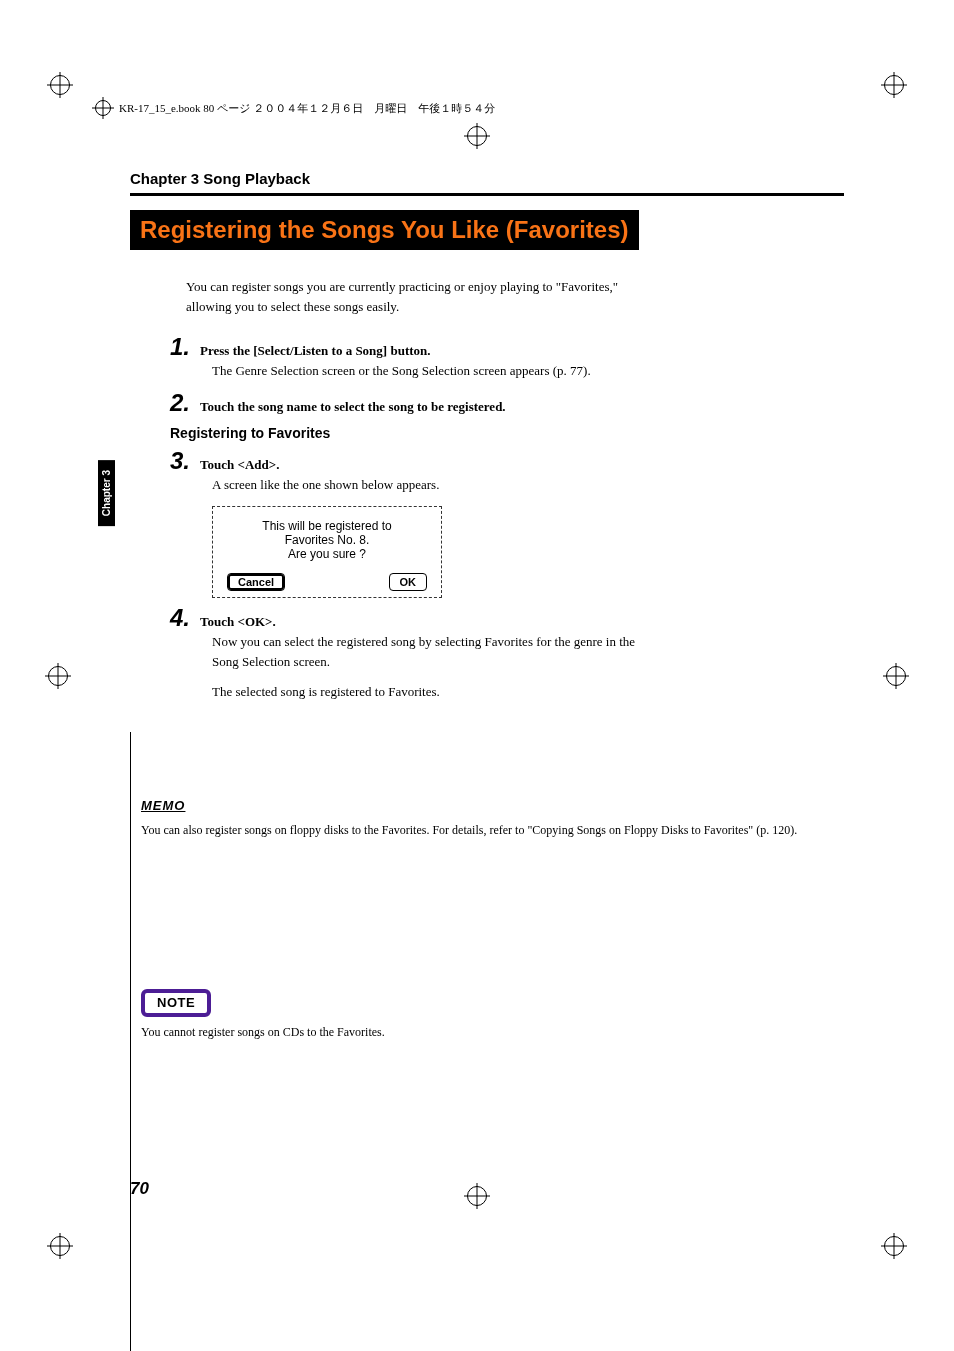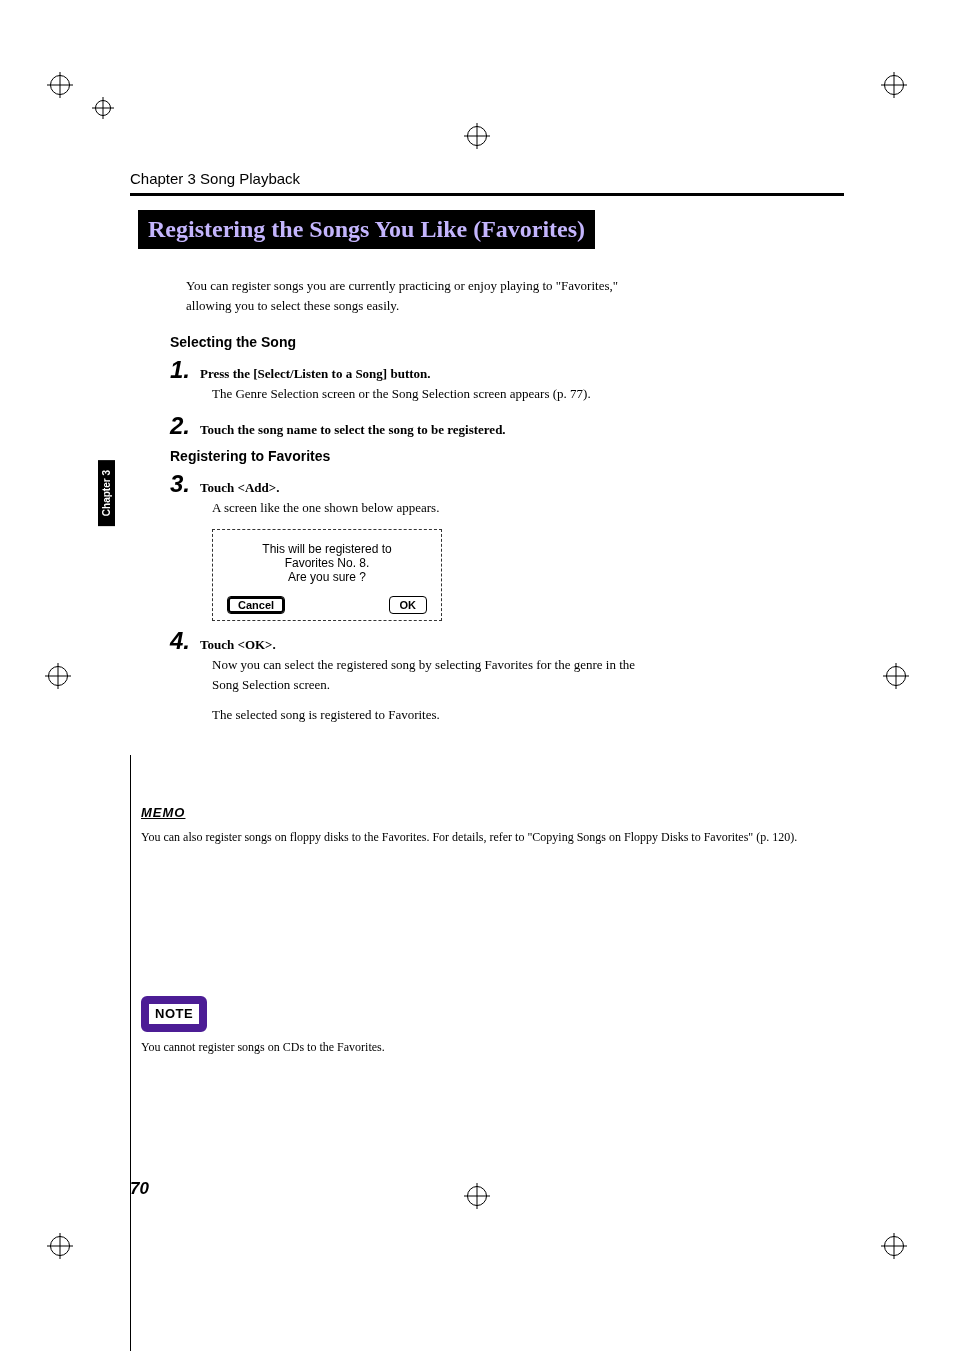--- a/index.html
+++ b/index.html
@@ -47,39 +47,38 @@
   .page {
     position: absolute;
     top: 170px;
     left: 130px;
     right: 110px;
     bottom: 160px;
   }
 
   .chapter-head {
     font-family: Arial, Helvetica, sans-serif;
-    font-weight: 400;
+    font-weight: 700;
     font-size: 15px;
     margin-bottom: 6px;
   }
   .rule-thick {
     border: none;
     border-top: 3px solid #000;
     margin: 0 0 14px 0;
   }
 
   .title-band {
     display: inline-block;
     background: #000;
-    color: #c4b5fd;
-    font-family: Liberation Serif, serif;
+    color: #f97316;
+    font-family: Liberation Sans, sans-serif;
     font-weight: 700;
     font-size: 24px;
     padding: 6px 10px;
-    margin-left: 8px;
   }
 
   .columns {
     display: flex;
     gap: 20px;
     margin-top: 14px;
     flex-direction: column;
   }
   .col-main { flex: 1 1 auto; max-width: 480px; padding-left: 36px; }
   .col-body { padding-left: 20px; }
@@ -148,34 +147,34 @@
     border: 1px solid #000;
     border-radius: 4px;
     padding: 0 10px;
     font-family: "Comic Sans MS", cursive, sans-serif;
     font-weight: 700;
     font-size: 11px;
     line-height: 16px;
   }
   .dlg-btn.sel { box-shadow: 0 0 0 2px #000 inset; }
 
-  .side-block { margin-top: 48px; }
+  .side-block { margin-top: 64px; }
   .side-block.note { margin-top: 150px; }
   .side-label {
     font-family: Arial, Helvetica, sans-serif;
     font-weight: 900;
     font-style: italic;
     font-size: 13px;
     letter-spacing: 1px;
     display: inline-block;
   }
   .side-label.note {
-    border: 8px solid #4c1d95;
+    border: 4px solid #4c1d95;
     border-radius: 6px;
-    padding: 0 6px;
+    padding: 0 12px;
     font-style: normal;
     letter-spacing: 0.5px;
   }
   .side-label.memo {
     text-decoration: underline;
   }
   .side-text { margin-top: 6px; }
 
   .vert-tab {
     position: absolute;
@@ -224,39 +223,39 @@
   </div>
 <div class="crop-mark crop-left-mid">
     <div class="reg-mark"></div>
   </div>
 <div class="crop-mark crop-right-mid">
     <div class="reg-mark"></div>
   </div>
 
 <div class="header-line">
   <div class="reg-mark"></div>
+  <span class="header-text">KR-17_15_e.book  80 ページ  ２００４年１２月６日　月曜日　午後１時５４分</span>
 </div>
 
 <div class="page">
 
   <div class="vert-tab">Chapter 3</div>
 
   <div class="chapter-head">Chapter 3 Song Playback</div>
   <hr class="rule-thick">
 
   <div class="title-band">Registering the Songs You Like (Favorites)</div>
 
   <div class="columns">
     <div class="col-main">
 
       <div class="col-body">
 
         <p class="intro">You can register songs you are currently practicing or enjoy playing to "Favorites," allowing you to select these songs easily.</p>
 
-        <div class="subhead">Selecting the Song</div>
 
         <div class="step">
           <span class="step-num">1.</span>
           <span class="step-text">Press the [Select/Listen to a Song] button.</span>
         </div>
         <p class="body-text">The Genre Selection screen or the Song Selection screen appears (p. 77).</p>
 
         <div class="step">
           <span class="step-num">2.</span>
           <span class="step-text">Touch the song name to select the song to be registered.</span>

